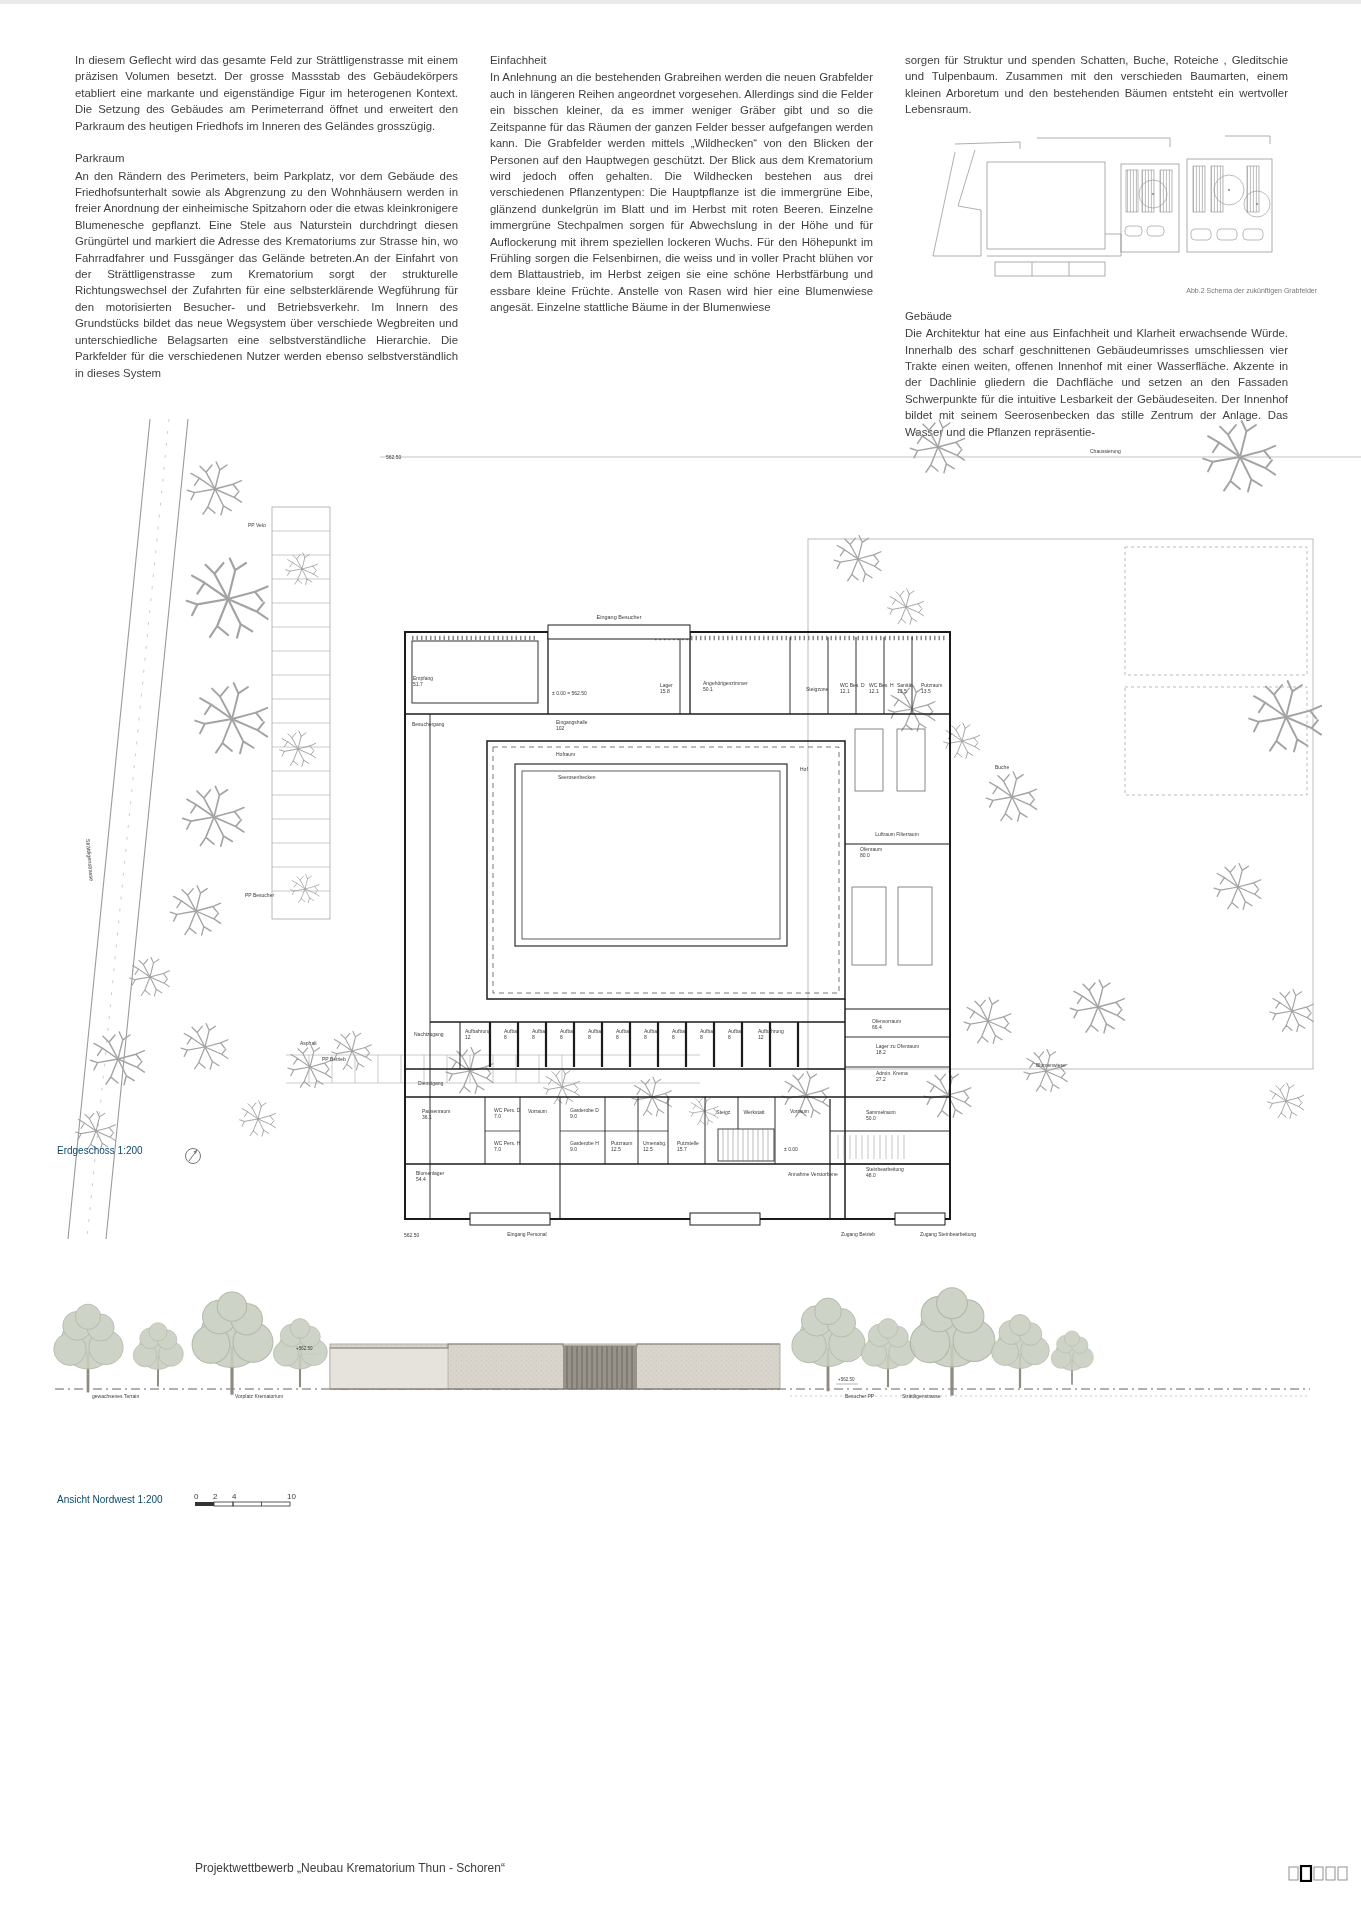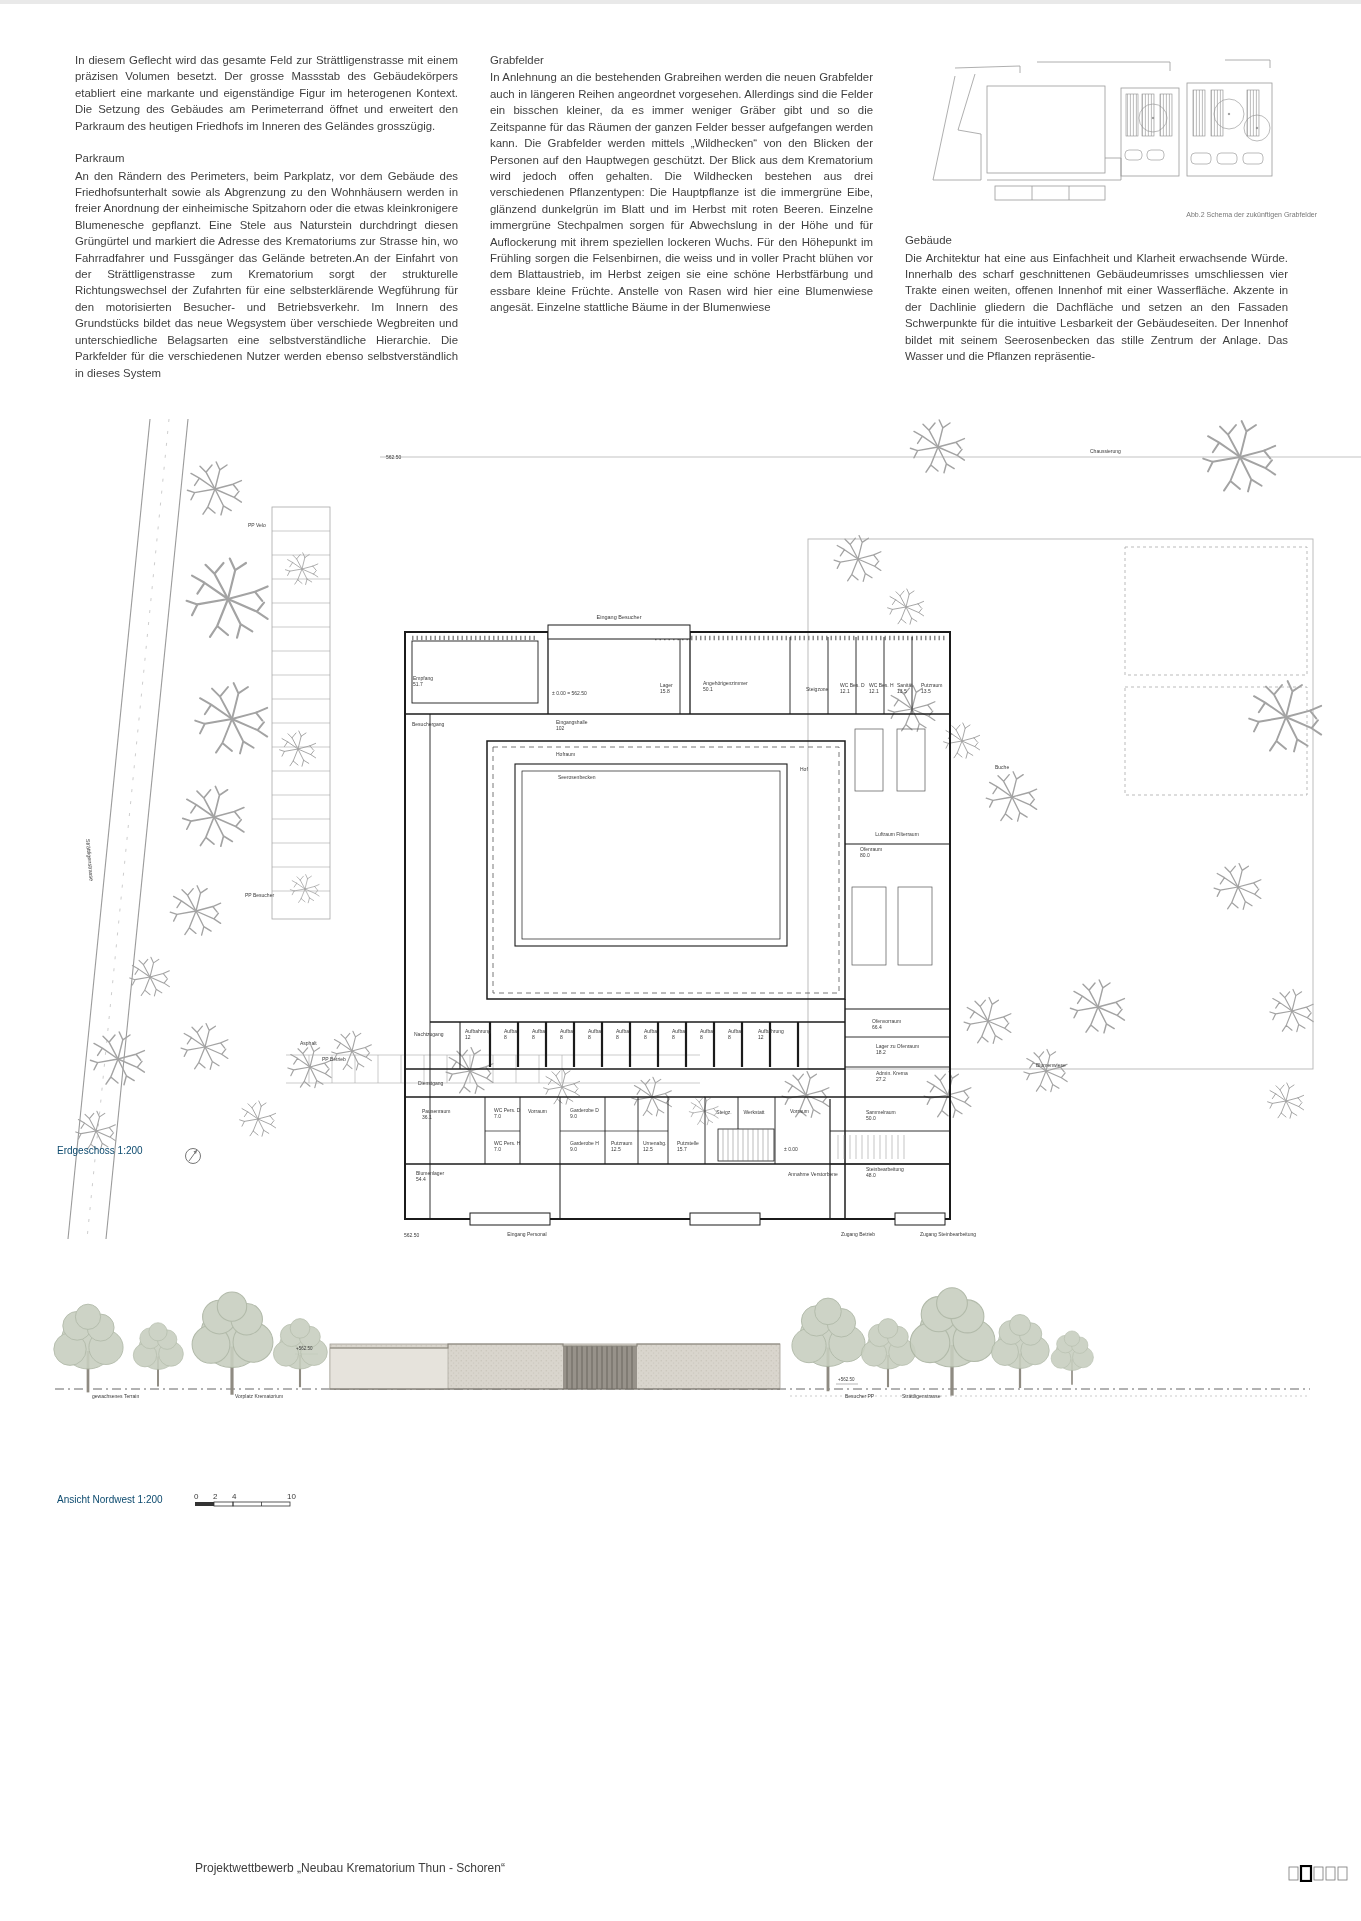--- a/index.html
+++ b/index.html
@@ -27,25 +27,26 @@
 
 <div class="page">
 
   <div class="col" style="left:75px">
     <p>In diesem Geflecht wird das gesamte Feld zur Strättligenstrasse mit einem präzisen Volumen besetzt. Der grosse Massstab des Gebäudekörpers etabliert eine markante und eigenständige Figur im heterogenen Kontext. Die Setzung des Gebäudes am Perimeterrand öffnet und erweitert den Parkraum des heutigen Friedhofs im Inneren des Geländes grosszügig.</p>
     <div class="h">Parkraum</div>
     <p>An den Rändern des Perimeters, beim Parkplatz, vor dem Gebäude des Friedhofsunterhalt sowie als Abgrenzung zu den Wohnhäusern werden in freier Anordnung der einheimische Spitzahorn oder die etwas kleinkronigere Blumenesche gepflanzt. Eine Stele aus Naturstein durchdringt diesen Grüngürtel und markiert die Adresse des Krematoriums zur Strasse hin, wo Fahrradfahrer und Fussgänger das Gelände betreten.An der Einfahrt von der Strättligenstrasse zum Krematorium sorgt der strukturelle Richtungswechsel der Zufahrten für eine selbsterklärende Wegführung für den motorisierten Besucher- und Betriebsverkehr. Im Innern des Grundstücks bildet das neue Wegsystem über verschiede Wegbreiten und unterschiedliche Belagsarten eine selbstverständliche Hierarchie. Die Parkfelder für die verschiedenen Nutzer werden ebenso selbstverständlich in dieses System</p>
   </div>
 
   <div class="col" style="left:490px">
-    <div class="h">Grabfelder</div>
+    <div class="h">Einfachheit</div>
     <p>In Anlehnung an die bestehenden Grabreihen werden die neuen Grabfelder auch in längeren Reihen angeordnet vorgesehen. Allerdings sind die Felder ein bisschen kleiner, da es immer weniger Gräber gibt und so die Zeitspanne für das Räumen der ganzen Felder besser aufgefangen werden kann. Die Grabfelder werden mittels „Wildhecken“ von den Blicken der Personen auf den Hauptwegen geschützt. Der Blick aus dem Krematorium wird jedoch offen gehalten. Die Wildhecken bestehen aus drei verschiedenen Pflanzentypen: Die Hauptpflanze ist die immergrüne Eibe, glänzend dunkelgrün im Blatt und im Herbst mit roten Beeren. Einzelne immergrüne Stechpalmen sorgen für Abwechslung in der Höhe und für Auflockerung mit ihrem speziellen lockeren Wuchs. Für den Höhepunkt im Frühling sorgen die Felsenbirnen, die weiss und in voller Pracht blühen vor dem Blattaustrieb, im Herbst zeigen sie eine schöne Herbstfärbung und essbare kleine Früchte. Anstelle von Rasen wird hier eine Blumenwiese angesät. Einzelne stattliche Bäume in der Blumenwiese</p>
   </div>
 
   <div class="col" style="left:905px">
+    <p>sorgen für Struktur und spenden Schatten, Buche, Roteiche , Gleditschie und Tulpenbaum. Zusammen mit den verschieden Baumarten, einem kleinen Arboretum und den bestehenden Bäumen entsteht ein wertvoller Lebensraum.</p>
 
     <svg class="grab-diagram" width="392" height="150" viewBox="0 0 392 150">
       <defs>
         <pattern id="vhatch" width="3" height="10" patternUnits="userSpaceOnUse">
           <line x1="1.4" y1="0" x2="1.4" y2="10" stroke="#8e8e8e" stroke-width="0.6"></line>
         </pattern>
       </defs>
       <g fill="none" stroke="#9a9a9a" stroke-width="0.8">
         <polyline points="30,10 95,8 95,15"></polyline>
         <polyline points="112,4 245,4 245,13"></polyline>

